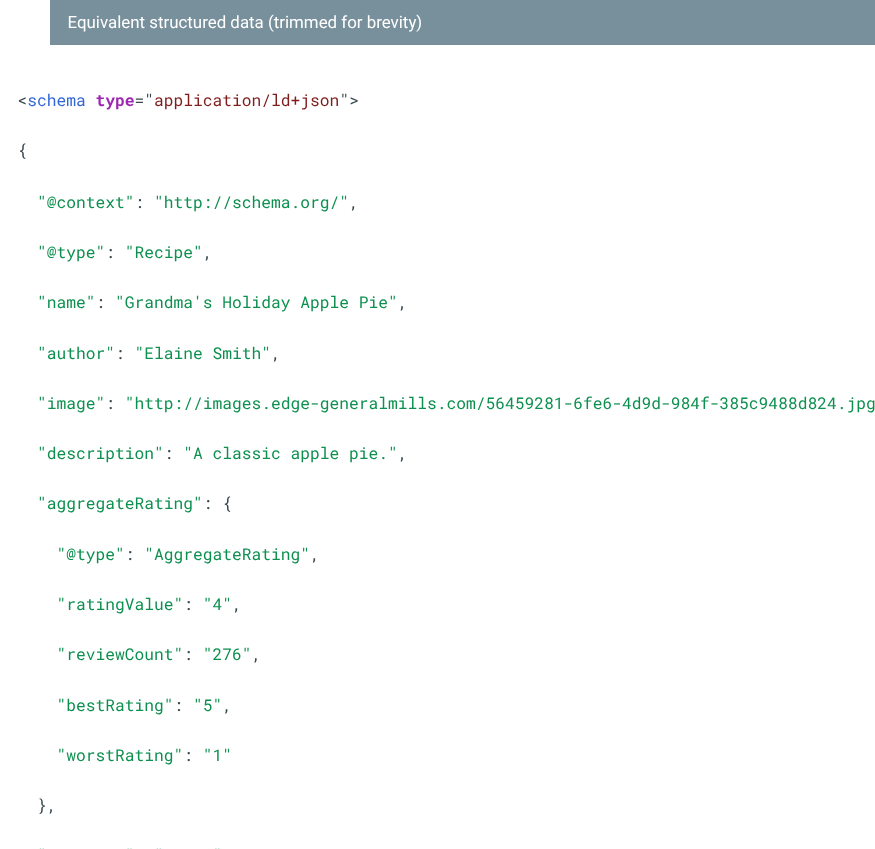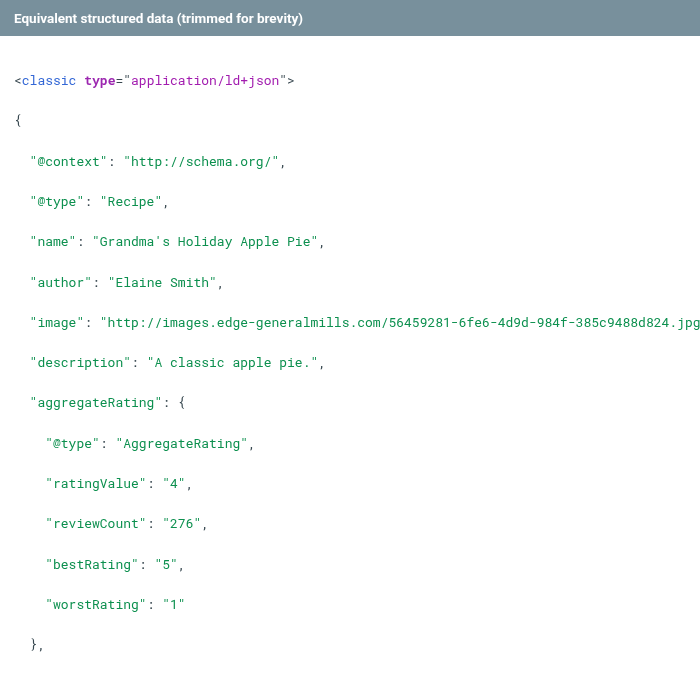--- a/index.html
+++ b/index.html
@@ -6,50 +6,51 @@
     body {
       font-family: -apple-system, BlinkMacSystemFont, "Segoe UI", Roboto, sans-serif;
       background: #fff;
       width: 700px;
     }
     .header {
       background: #78909c;
       color: #fff;
       padding: 10px 14px;
       font-size: 13.5px;
-      font-weight: 700;
+      font-weight: 400;
+      margin-left: 40px;
     }
     .code-block {
       font-family: "Roboto Mono", Menlo, Consolas, monospace;
       font-size: 13px;
       line-height: 1.55;
       padding: 14px 14px 18px 14px;
       white-space: pre;
       color: #37474f;
       background: #fff;
     }
     .tag { color: #3367d6; }
     .attr { color: #9c27b0; font-weight: bold; }
-    .str-attr { color: #a21caf; }
+    .str-attr { color: #7f1d1d; }
     .punct { color: #37474f; }
     .key { color: #0d904f; }
     .val { color: #0d904f; }
     .ind1 { padding-left: 2ch; }
     .ind2 { padding-left: 4ch; }
     .line { display: block; }
   </style>
 </head>
 <body>
 
 <div class="header">
   <span>Equivalent structured data (trimmed for brevity)</span>
 </div>
 
 <div class="code-block">
-<span class="line"><span class="punct">&lt;</span><span class="tag">classic</span> <span class="attr">type</span><span class="punct">="</span><span class="str-attr">application/ld+json</span><span class="punct">"&gt;</span></span>
+<span class="line"><span class="punct">&lt;</span><span class="tag">schema</span> <span class="attr">type</span><span class="punct">="</span><span class="str-attr">application/ld+json</span><span class="punct">"&gt;</span></span>
 <span class="line"><span class="punct">{</span></span>
 <span class="line ind1"><span class="key">"@context"</span><span class="punct">: </span><span class="val">"http://schema.org/"</span><span class="punct">,</span></span>
 <span class="line ind1"><span class="key">"@type"</span><span class="punct">: </span><span class="val">"Recipe"</span><span class="punct">,</span></span>
 <span class="line ind1"><span class="key">"name"</span><span class="punct">: </span><span class="val">"Grandma's Holiday Apple Pie"</span><span class="punct">,</span></span>
 <span class="line ind1"><span class="key">"author"</span><span class="punct">: </span><span class="val">"Elaine Smith"</span><span class="punct">,</span></span>
 <span class="line ind1"><span class="key">"image"</span><span class="punct">: </span><span class="val">"http://images.edge-generalmills.com/56459281-6fe6-4d9d-984f-385c9488d824.jpg"</span></span>
 <span class="line ind1"><span class="key">"description"</span><span class="punct">: </span><span class="val">"A classic apple pie."</span><span class="punct">,</span></span>
 <span class="line ind1"><span class="key">"aggregateRating"</span><span class="punct">: </span><span class="punct">{</span></span>
 <span class="line ind2"><span class="key">"@type"</span><span class="punct">: </span><span class="val">"AggregateRating"</span><span class="punct">,</span></span>
 <span class="line ind2"><span class="key">"ratingValue"</span><span class="punct">: </span><span class="val">"4"</span><span class="punct">,</span></span>

